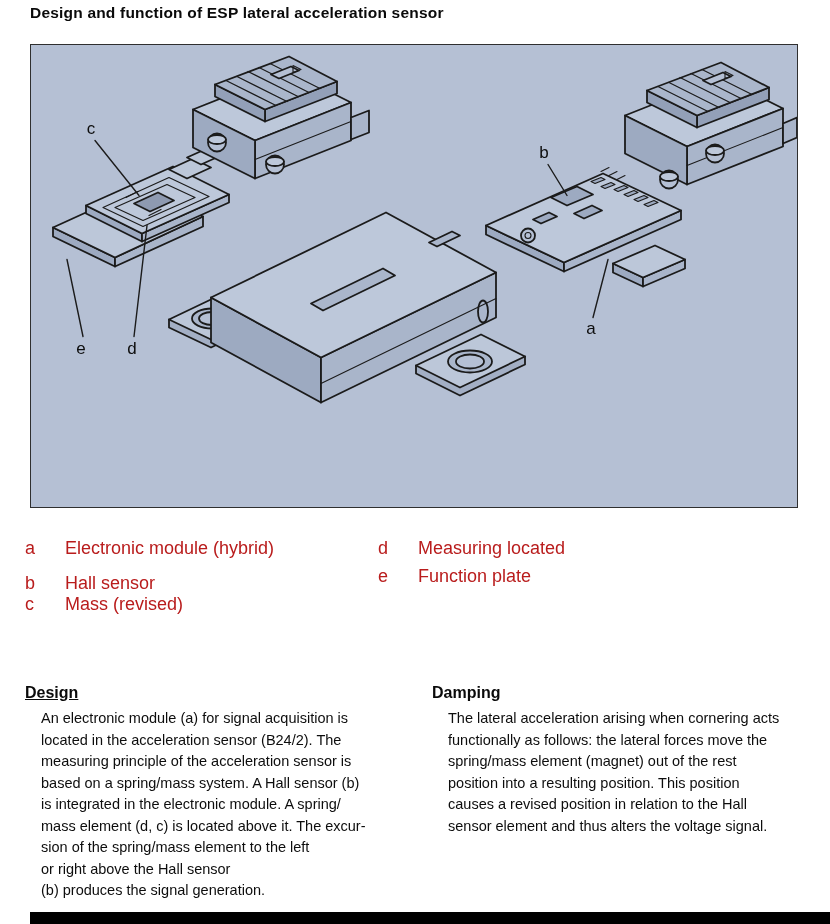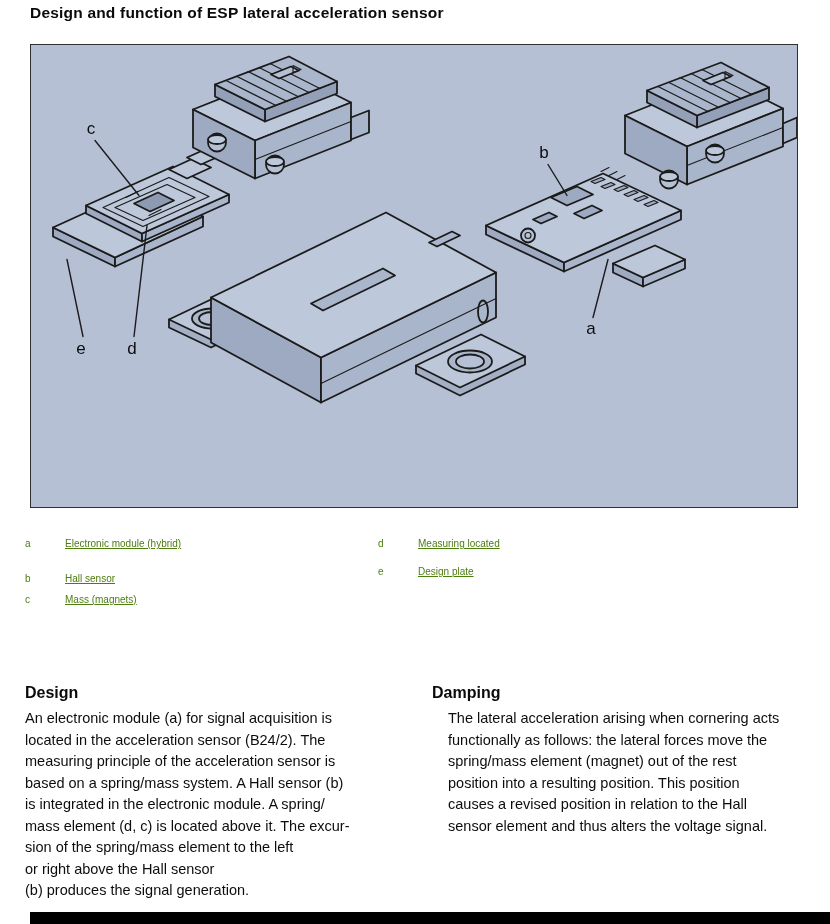--- a/index.html
+++ b/index.html
@@ -10,21 +10,21 @@
   .title{
     position:absolute;left:30px;top:4px;margin:0;
     font-size:15.5px;font-weight:700;letter-spacing:.2px;color:#0a0a0a;
   }
   .figure-panel{
     position:absolute;left:30px;top:44px;width:768px;height:464px;
     background:#b5c0d4;border:1px solid #2f2f2f;box-sizing:border-box;
   }
   .figure-panel svg{display:block;width:100%;height:100%;}
   .lbl{font-family:"Liberation Sans",sans-serif;font-size:17px;fill:#0d0d0d;}
-  .legend-row{position:absolute;font-size:10px;color:#4d7c0f;text-decoration:underline;}
+  .legend-row{position:absolute;font-size:18px;color:#b91c1c;}
   .legend-key{display:inline-block;width:40px;}
   .section-heading{position:absolute;margin:0;font-size:16px;font-weight:700;color:#0a0a0a;}
   .section-body{
     position:absolute;margin:0;font-size:14.5px;line-height:21.5px;color:#0d0d0d;
     white-space:pre-line;
   }
   .footer-bar{position:absolute;left:30px;top:912px;width:800px;height:12px;background:#000;}
 </style>
 </head>
 <body>
@@ -145,32 +145,32 @@
   </div>
 
   <div>
     <div class="legend-row" style="left:25px;top:538px;">
       <span class="legend-key">a</span><span class="legend-label">Electronic module (hybrid)</span>
     </div>
     <div class="legend-row" style="left:25px;top:573px;">
       <span class="legend-key">b</span><span class="legend-label">Hall sensor</span>
     </div>
     <div class="legend-row" style="left:25px;top:594px;">
-      <span class="legend-key">c</span><span class="legend-label">Mass (magnets)</span>
+      <span class="legend-key">c</span><span class="legend-label">Mass (revised)</span>
     </div>
     <div class="legend-row" style="left:378px;top:538px;">
       <span class="legend-key">d</span><span class="legend-label">Measuring located</span>
     </div>
     <div class="legend-row" style="left:378px;top:566px;">
-      <span class="legend-key">e</span><span class="legend-label">Design plate</span>
+      <span class="legend-key">e</span><span class="legend-label">Function plate</span>
     </div>
   </div>
 
-  <h2 class="section-heading" style="left:25px;top:684px;">Design</h2>
-  <p class="section-body" style="left:25px;top:708px;width:360px;">An electronic module (a) for signal acquisition is
+  <h2 class="section-heading" style="left:25px;top:684px;text-decoration:underline;">Design</h2>
+  <p class="section-body" style="left:41px;top:708px;width:360px;">An electronic module (a) for signal acquisition is
 located in the acceleration sensor (B24/2).  The
 measuring principle of the acceleration sensor is
 based on a spring/mass system.  A Hall sensor (b)
 is integrated in the electronic module.  A spring/
 mass element (d, c) is located above it.  The excur-
 sion of the spring/mass element to the left
 or right above the Hall sensor
 (b) produces the signal generation.</p>
 
   <h2 class="section-heading" style="left:432px;top:684px;">Damping</h2>

